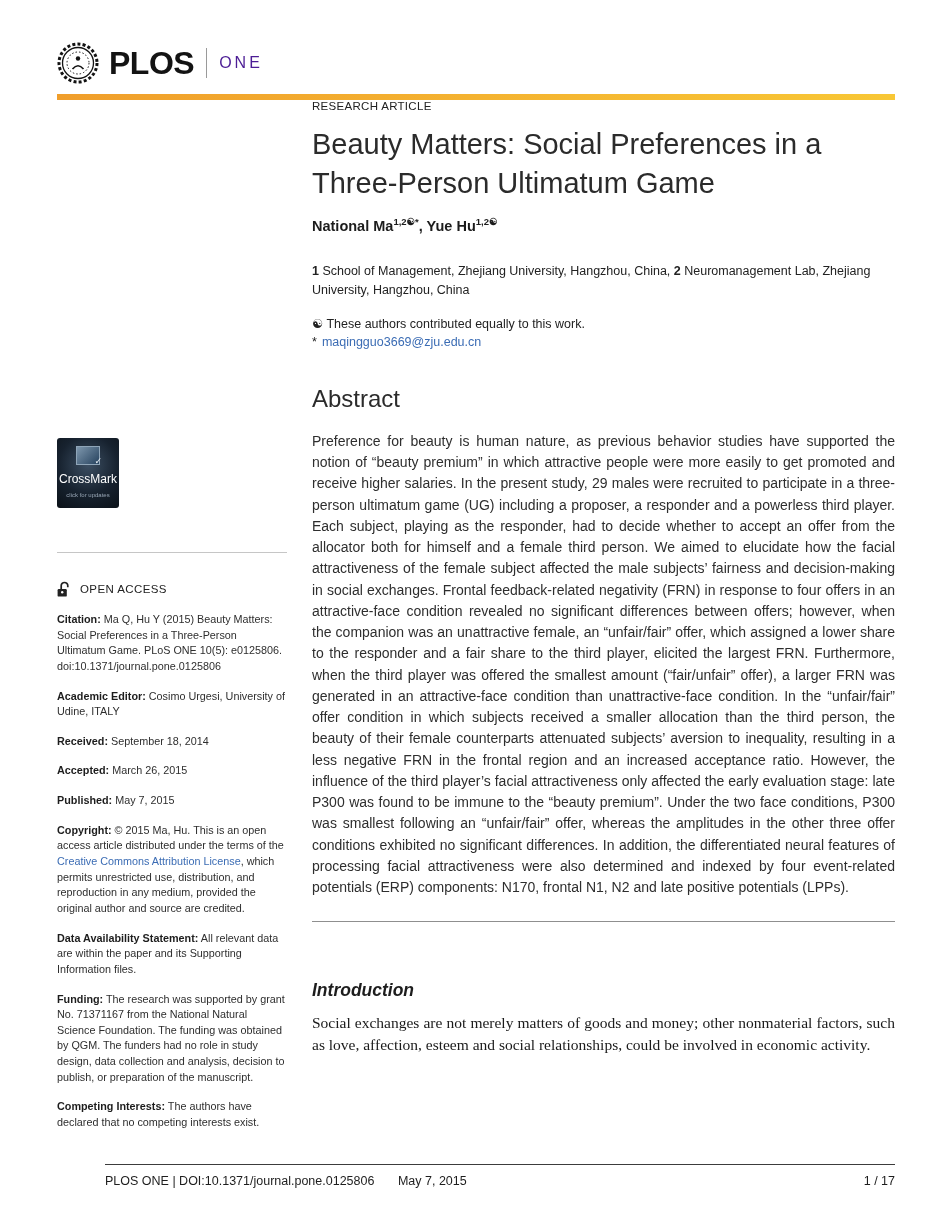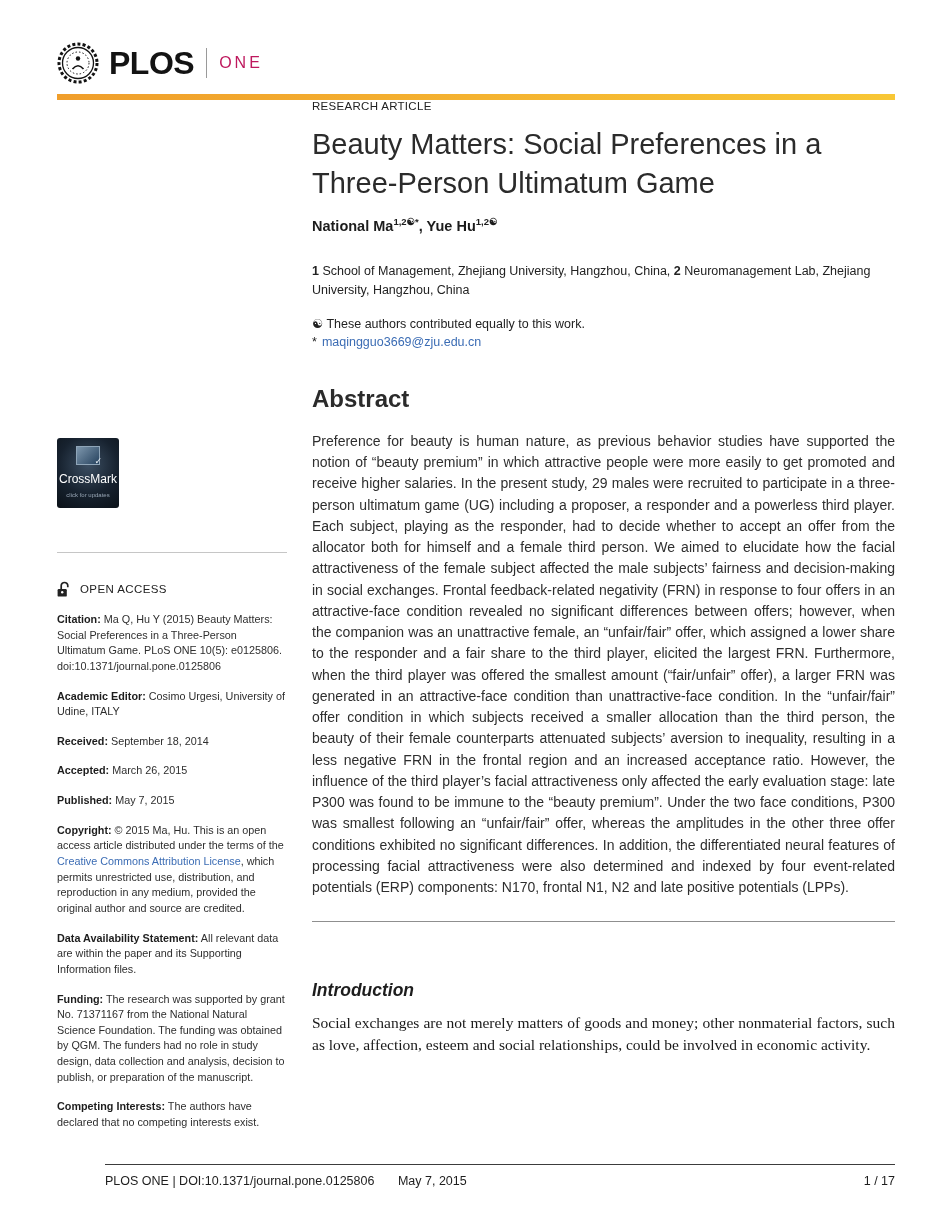--- a/index.html
+++ b/index.html
@@ -19,21 +19,21 @@
   .header { padding: 40px 57px 0 57px; }
   .logo-row { display: flex; align-items: center; height: 46px; }
   .logo-plos {
     font-weight: bold;
     font-size: 32px;
     color: #131313;
     letter-spacing: -0.5px;
     margin-left: 10px;
   }
   .logo-divider { width: 1px; height: 30px; background: #9a9a9a; margin: 0 12px; }
-  .logo-one { font-size: 16px; color: #be185d; letter-spacing: 3px; }
+  .logo-one { font-size: 16px; color: #4c1d95; letter-spacing: 3px; }
   .brand-rule {
     margin-top: 8px;
     height: 6px;
     background: linear-gradient(to right, #F09E2B, #F8C735);
   }
 
   
   .content { display: flex; padding: 0 57px; align-items: flex-start; }
 
   
@@ -78,21 +78,21 @@
     color: #2b2b2b;
     max-width: 540px;
   }
   .authors { margin-top: 14px; font-size: 14.5px; font-weight: bold; color: #1c1c1c; }
   .authors sup { font-size: 9.5px; font-weight: bold; }
   .affiliations { margin-top: 28px; font-size: 12.5px; line-height: 1.55; color: #222; }
   .contrib { margin-top: 15px; font-size: 12.5px; color: #222; }
   .email-line { margin-top: 4px; font-size: 12.5px; color: #222; }
   .email-line .marker { margin-right: 5px; }
 
-  .abstract-h { margin-top: 36px; font-size: 24px; font-weight: bold; color: #2b2b2b; }
+  .abstract-h { margin-top: 36px; font-size: 24px; font-weight: normal; color: #2b2b2b; }
   .abstract-text {
     margin-top: 18px;
     font-size: 14px;
     line-height: 1.52;
     text-align: justify;
     color: #2e2e2e;
   }
   .main-rule { margin-top: 22px; height: 1px; background: #8f8f8f; }
 
   .intro-h { margin-top: 58px; font-size: 17.5px; font-weight: bold; color: #1d1d1d; font-style: italic; }

